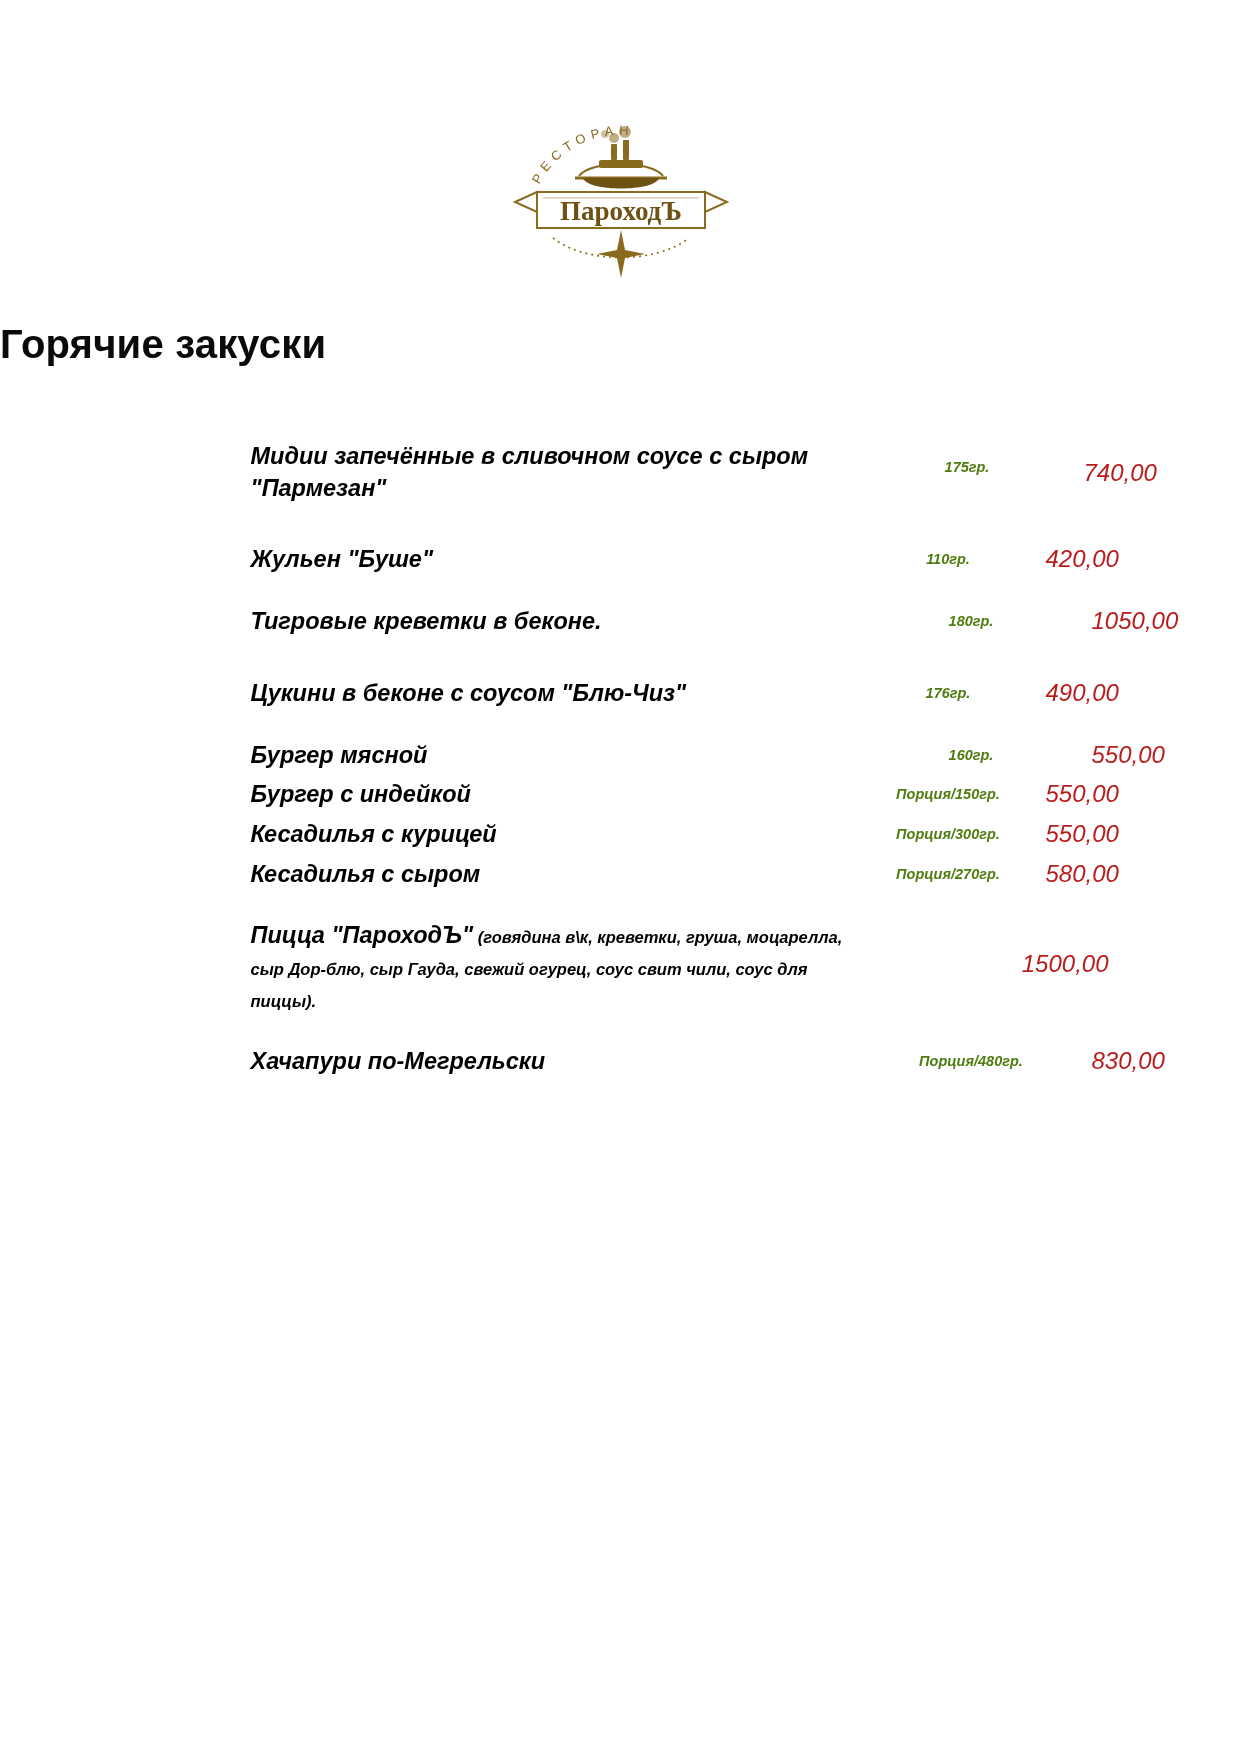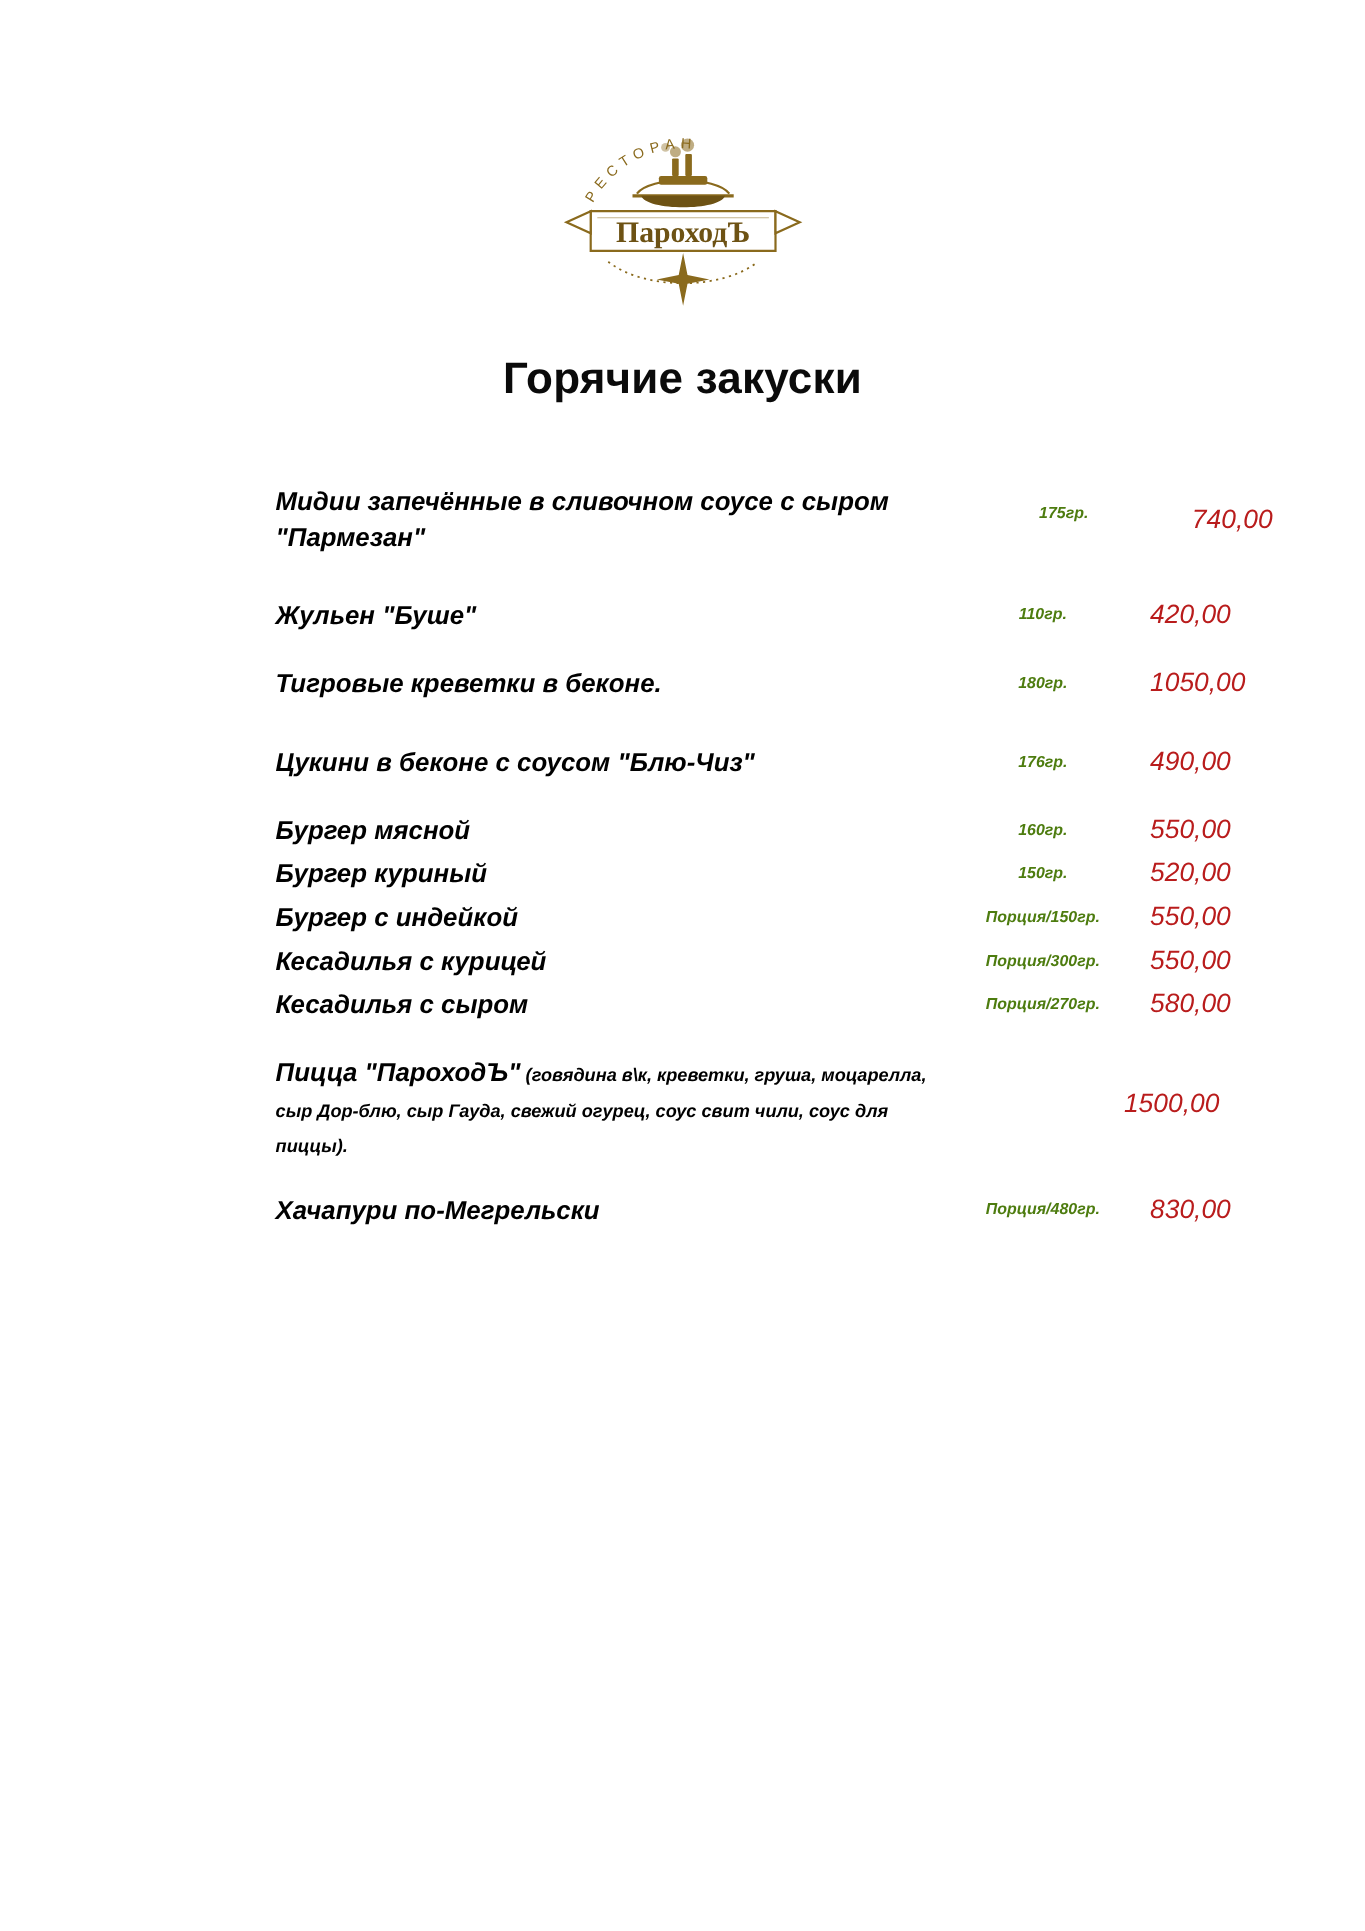--- a/index.html
+++ b/index.html
@@ -30,21 +30,21 @@
   }
   .logo {
     width: 260px;
     height: 200px;
     position: relative;
   }
   .logo svg { display: block; }
 
   
   .title {
-    text-align: center;
+    text-align: left;
     font-size: 40px;
     font-weight: bold;
     letter-spacing: 0.2px;
     margin-top: 34px;
     color: #0a0a0a;
     font-family: "Liberation Sans", sans-serif;
   }
 
   
   .menu {
@@ -88,21 +88,21 @@
     text-align: right;
     font-style: italic;
     font-size: 24px;
     color: #b91c1c;
     padding-top: 1px;
     padding-right: 12px;
   }
 
   
   .gap-xl { margin-top: 40px; }
-  .gap-lg { margin-top: 30px; }
+  .gap-lg { margin-top: 30px; gap: 23px; }
   .gap-sm { margin-top: 8px; }
   .gap-0  { margin-top: 0px; gap: 19px; }
 
   .row.multiline .portion,
   .row.multiline .price { padding-top: 18px; }
   .row.block3 .portion,
   .row.block3 .price { padding-top: 30px; }
 </style>
 </head>
 <body>
@@ -172,25 +172,20 @@
         <div class="name"><span>Цукини в беконе с соусом "Блю-Чиз"</span></div>
         <div class="portion">176гр.</div>
         <div class="price">490,00</div>
       </div>
       <div class="row gap-lg">
         <div class="name"><span>Бургер мясной</span></div>
         <div class="portion">160гр.</div>
         <div class="price">550,00</div>
       </div>
       <div class="row gap-sm">
-        <div class="name"><span>Бургер куриный</span></div>
-        <div class="portion">150гр.</div>
-        <div class="price">520,00</div>
-      </div>
-      <div class="row gap-sm">
         <div class="name"><span>Бургер с индейкой</span></div>
         <div class="portion">Порция/150гр.</div>
         <div class="price">550,00</div>
       </div>
       <div class="row gap-sm">
         <div class="name"><span>Кесадилья с курицей</span></div>
         <div class="portion">Порция/300гр.</div>
         <div class="price">550,00</div>
       </div>
       <div class="row gap-sm">

